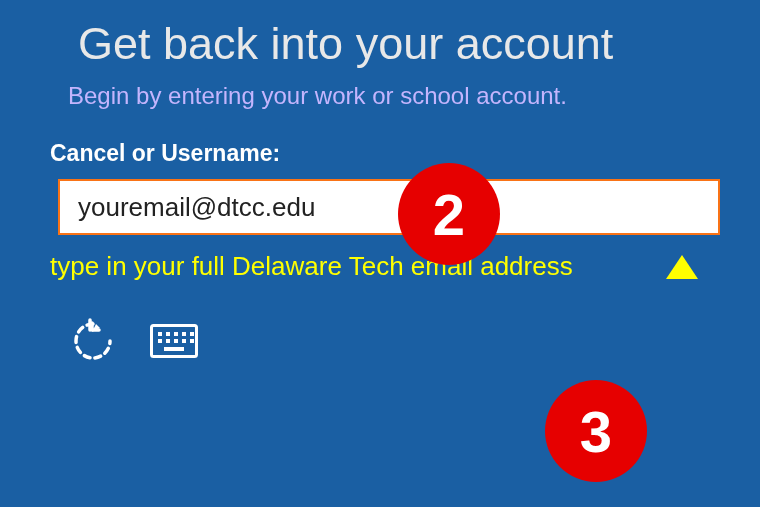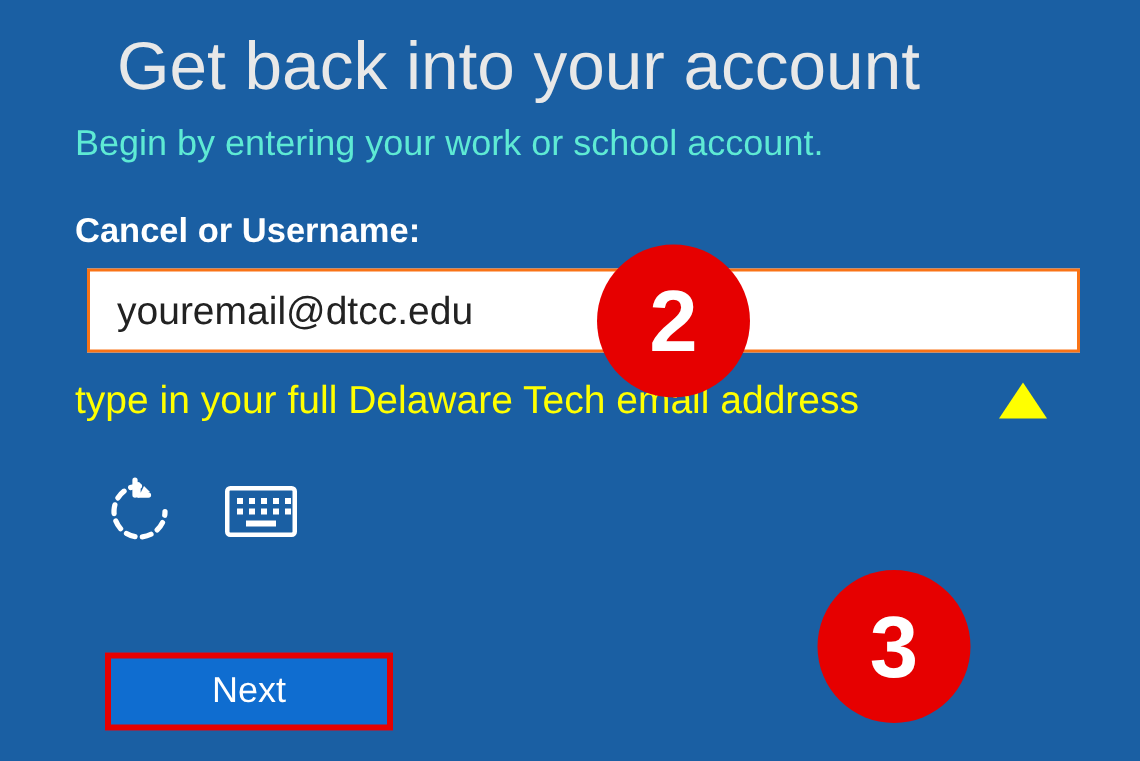--- a/index.html
+++ b/index.html
@@ -13,24 +13,25 @@
       padding: 0;
     }
     .page-title {
       color: #e8e8e8;
       font-size: 45px;
       font-weight: 300;
       padding: 18px 50px 8px 50px;
       margin-left: 28px;
     }
     .subtitle {
-      color: #5eead4;
+      color: #c4b5fd;
       font-size: 24px;
       font-weight: 400;
       padding: 4px 50px 8px 50px;
+      margin-left: 18px;
     }
     .field-label {
       color: #ffffff;
       font-size: 23px;
       font-weight: 600;
       padding: 22px 50px 8px 50px;
     }
     .input-wrap {
       padding: 4px 40px 0 58px;
     }
@@ -156,17 +157,16 @@
       <rect x="16" y="15" width="4" height="4" fill="#ffffff"></rect>
       <rect x="24" y="15" width="4" height="4" fill="#ffffff"></rect>
       <rect x="32" y="15" width="4" height="4" fill="#ffffff"></rect>
       <rect x="40" y="15" width="4" height="4" fill="#ffffff"></rect>
       <rect x="14" y="23" width="20" height="4" fill="#ffffff"></rect>
     </svg>
   </span>
 </div>
 
 <div class="button-row">
-  <div class="btn btn-primary">Next</div>
 </div>
 
 <div class="step-badge badge-2">2</div>
 <div class="step-badge badge-3">3</div>
 
 </body></html>

